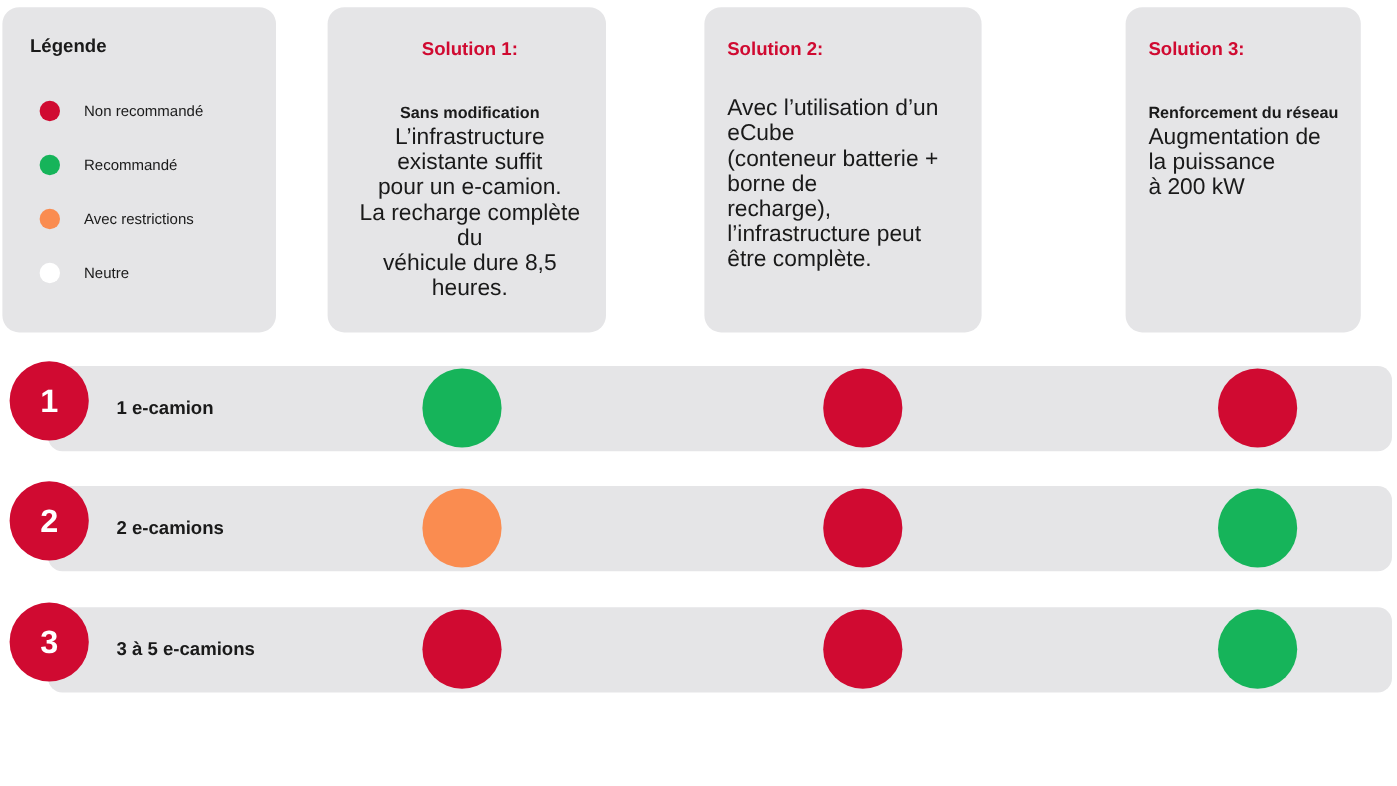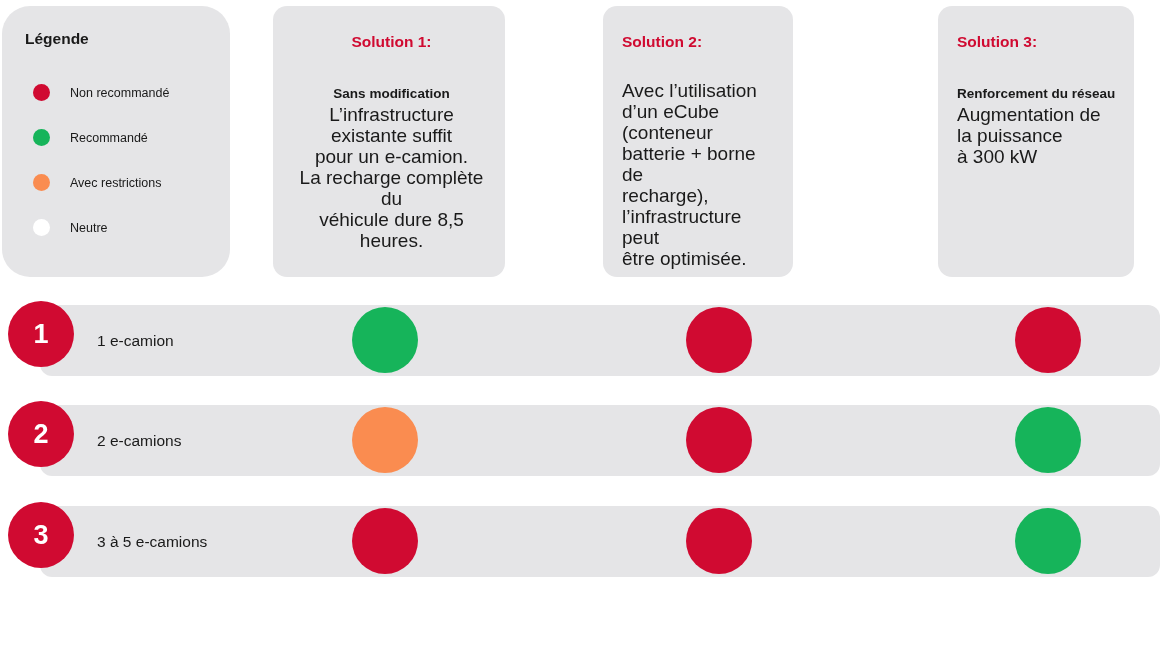--- a/index.html
+++ b/index.html
@@ -21,23 +21,23 @@
   }
 
   
   .panel{
     position:absolute;
     top:6px;
     height:271px;
     background:var(--panel);
     border-radius:14px;
   }
-  .panel-legend{left:2px;width:228px;padding:24px 2px 0 23px;border-radius:28px;}
+  .panel-legend{left:2px;width:228px;padding:24px 2px 0 23px;}
   .panel-sol1{left:273px;width:232px;text-align:center;}
-  .panel-sol2{left:603px;width:190px;}
+  .panel-sol2{left:587px;width:231px;}
   .panel-sol3{left:938px;width:196px;}
   .panel-sol{padding:27px 14px 0 19px;}
 
   .legend-title{
     font-size:15.5px;
     font-weight:bold;
     color:var(--text);
   }
   .legend-list{
     list-style:none;
@@ -106,21 +106,21 @@
     display:flex;
     align-items:center;
     justify-content:center;
   }
   .row-label{
     position:absolute;
     left:97px;top:0;
     height:71px;
     line-height:71px;
     font-size:15.5px;
-    font-weight:normal;
+    font-weight:bold;
   }
   .dot{
     position:absolute;
     top:2px;
     width:66px;height:66px;
     border-radius:50%;
   }
   .col-1{left:352px;}
   .col-2{left:686px;}
   .col-3{left:1015px;}
@@ -165,28 +165,28 @@
 pour un e-camion.
 La recharge complète du
 véhicule dure 8,5 heures.</p>
   </section>
 
   <section class="panel panel-sol panel-sol2">
     <h2 class="sol-title">Solution 2:</h2>
     <p class="sol-desc">Avec l’utilisation d’un eCube
 (conteneur batterie + borne de
 recharge), l’infrastructure peut
-être optimisée.</p>
+être complète.</p>
   </section>
 
   <section class="panel panel-sol panel-sol3">
     <h2 class="sol-title">Solution 3:</h2>
     <p class="sol-sub">Renforcement du réseau</p>
     <p class="sol-desc">Augmentation de la puissance
-à 300 kW</p>
+à 200 kW</p>
   </section>
 
   <div class="row row-1">
     <div class="bar"></div>
     <div class="num-badge">1</div>
     <div class="row-label">1 e-camion</div>
     <span class="dot col-1 s-recommended"></span>
     <span class="dot col-2 s-not-recommended"></span>
     <span class="dot col-3 s-not-recommended"></span>
   </div>

